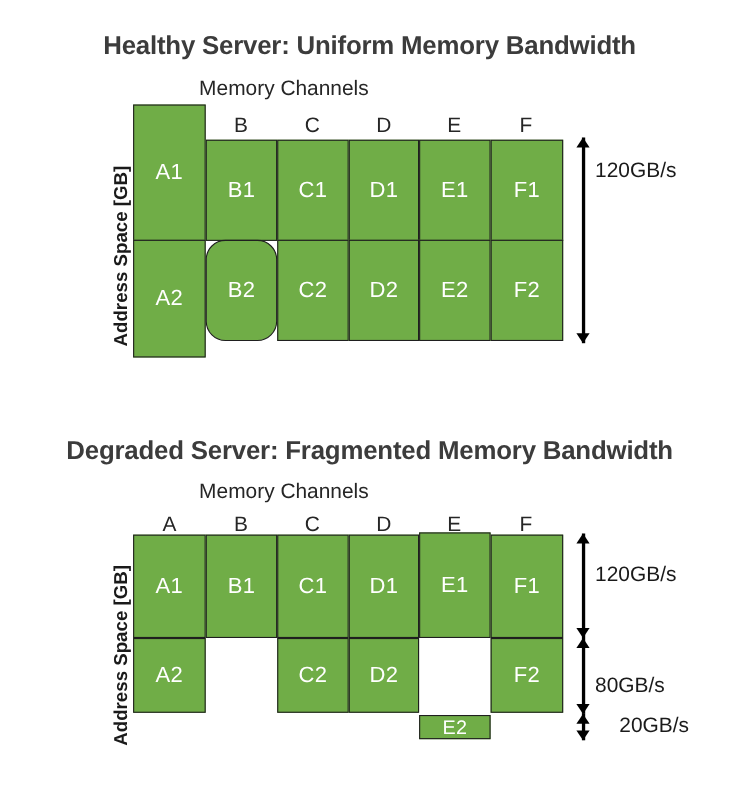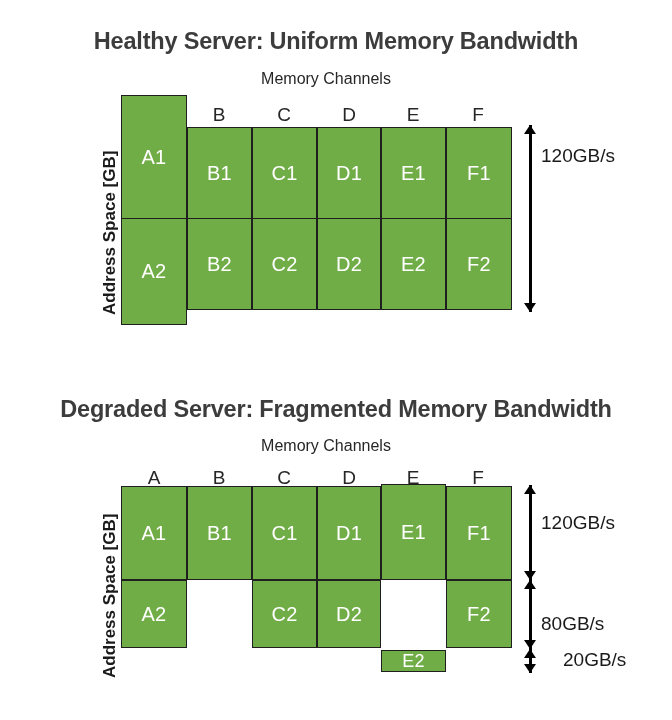--- a/index.html
+++ b/index.html
@@ -23,22 +23,21 @@
     font-size:23.5px;
     letter-spacing:-0.2px;
     color:#3c3c3c;
     white-space:nowrap;
   }
   #title-healthy{top:28px;}
   #title-degraded{top:396px;}
 
   .channels-label{
     position:absolute;
-    text-align:center;
-    font-size:16px;
+    font-size:19px;
     color:#262626;
     white-space:nowrap;
   }
 
   .col-letter{
     position:absolute;
     width:66px;
     text-align:center;
     font-size:19px;
     color:#262626;
@@ -112,21 +111,21 @@
   <div class="col-letter" style="left:445px;top:104px;">F</div>
 
   <div class="block" style="left:121px;top:95px;width:66px;height:124px;">A1</div>
   <div class="block" style="left:187px;top:127px;width:65px;height:92px;">B1</div>
   <div class="block" style="left:252px;top:127px;width:65px;height:92px;">C1</div>
   <div class="block" style="left:317px;top:127px;width:64px;height:92px;">D1</div>
   <div class="block" style="left:381px;top:127px;width:65px;height:92px;">E1</div>
   <div class="block" style="left:446px;top:127px;width:66px;height:92px;">F1</div>
 
   <div class="block" style="left:121px;top:218px;width:66px;height:107px;">A2</div>
-  <div class="block" style="left:187px;top:218px;width:65px;height:92px;">B2</div>
+  <div class="block" style="left:187px;top:218px;width:65px;height:92px;border-radius:18px;">B2</div>
   <div class="block" style="left:252px;top:218px;width:65px;height:92px;">C2</div>
   <div class="block" style="left:317px;top:218px;width:64px;height:92px;">D2</div>
   <div class="block" style="left:381px;top:218px;width:65px;height:92px;">E2</div>
   <div class="block" style="left:446px;top:218px;width:66px;height:92px;">F2</div>
 
   <div class="arrow" style="left:524px;top:125px;height:187px;">
     <div class="shaft"></div>
     <div class="head up"></div>
     <div class="head down"></div>
   </div>

